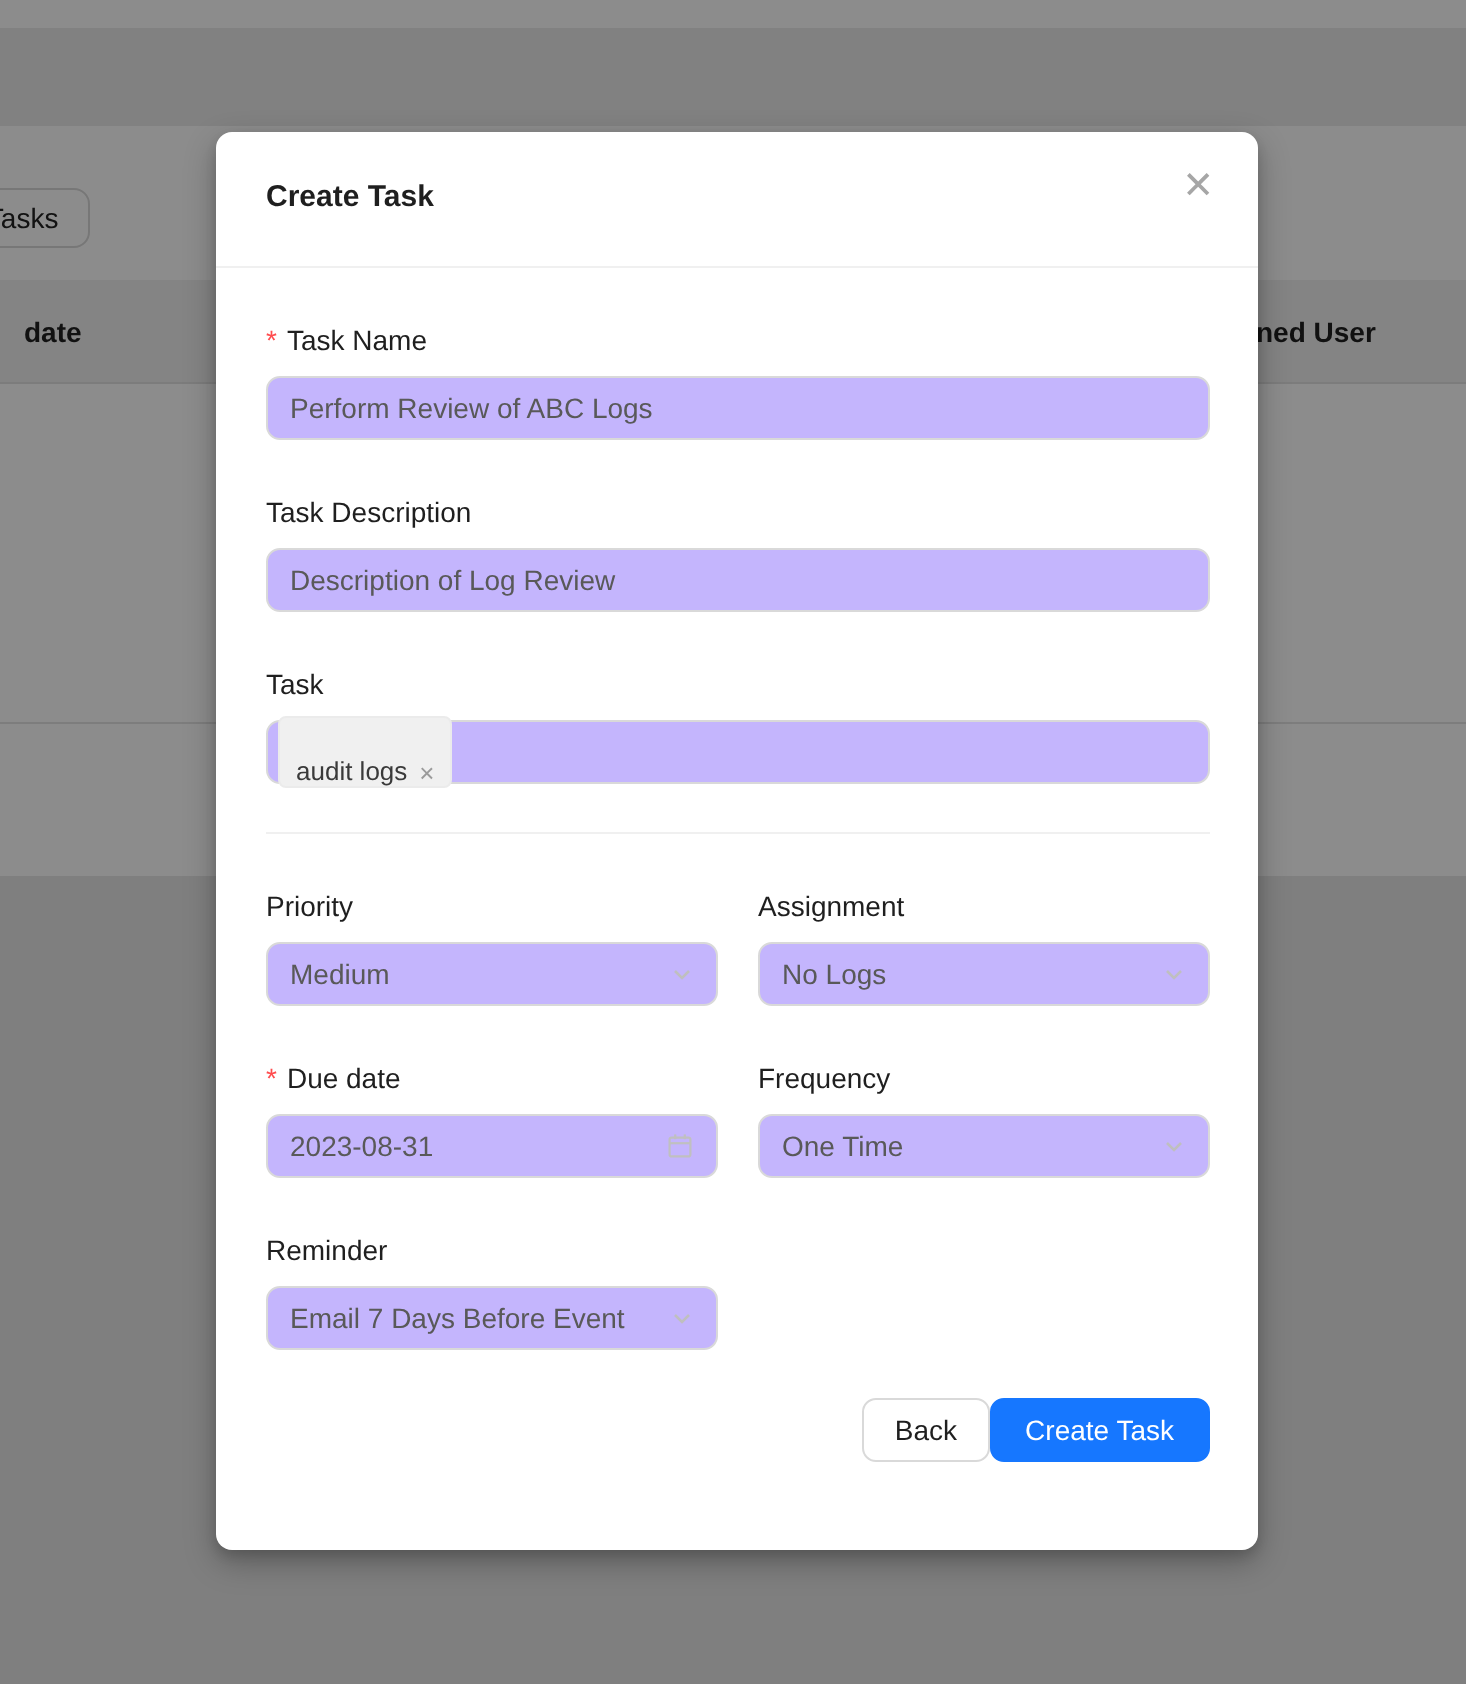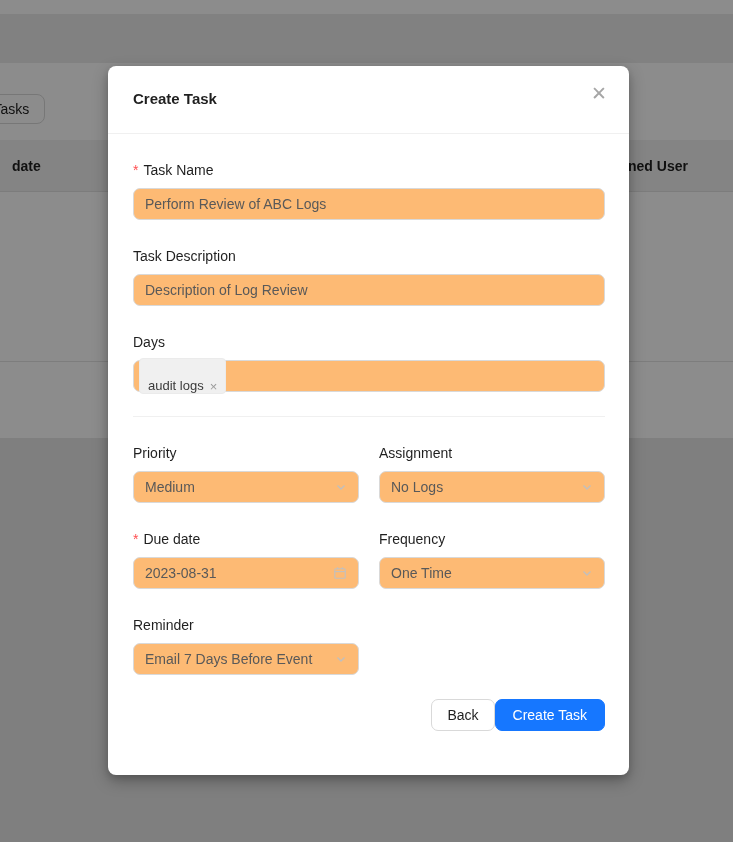--- a/index.html
+++ b/index.html
@@ -52,21 +52,21 @@
 
   .field-label {
     margin-top: 26px; font-size: 14px; line-height: 20px;
     color: rgba(0,0,0,0.88);
     display: flex; align-items: center;
   }
   .required-mark { color: #ff4d4f; margin-right: 5px; font-size: 14px; }
 
   .control {
     margin-top: 8px; height: 32px; width: 100%;
-    border: 1px solid #d9d9d9; border-radius: 7px; background: #fdba74;
+    border: 1px solid #d9d9d9; border-radius: 7px; background: #c4b5fd;
     display: flex; align-items: center; padding: 0 11px;
     font-size: 14px; color: #595959;
   }
   .select { justify-content: space-between; cursor: pointer; }
   .chevron, .cal-icon { flex: 0 0 auto; display: flex; align-items: center; }
 
   .tags-control { padding: 0 5px; }
   .tag-chip {
     background: #f0f0f0; border: 1px solid #ebebeb; border-radius: 4px;
     height: 36px; padding: 0 8px; display: flex; align-items: flex-end;
@@ -125,21 +125,21 @@
     </div>
 
     <div class="field-label">
       <span>Task Description</span>
     </div>
     <div class="control">
       <span>Description of Log Review</span>
     </div>
 
     <div class="field-label">
-      <span>Days</span>
+      <span>Task</span>
     </div>
     <div class="control tags-control">
       <span class="tag-chip">
         <span>audit logs</span>
         <span class="tag-remove">×</span>
       </span>
     </div>
 
     <div class="section-divider"></div>
 

